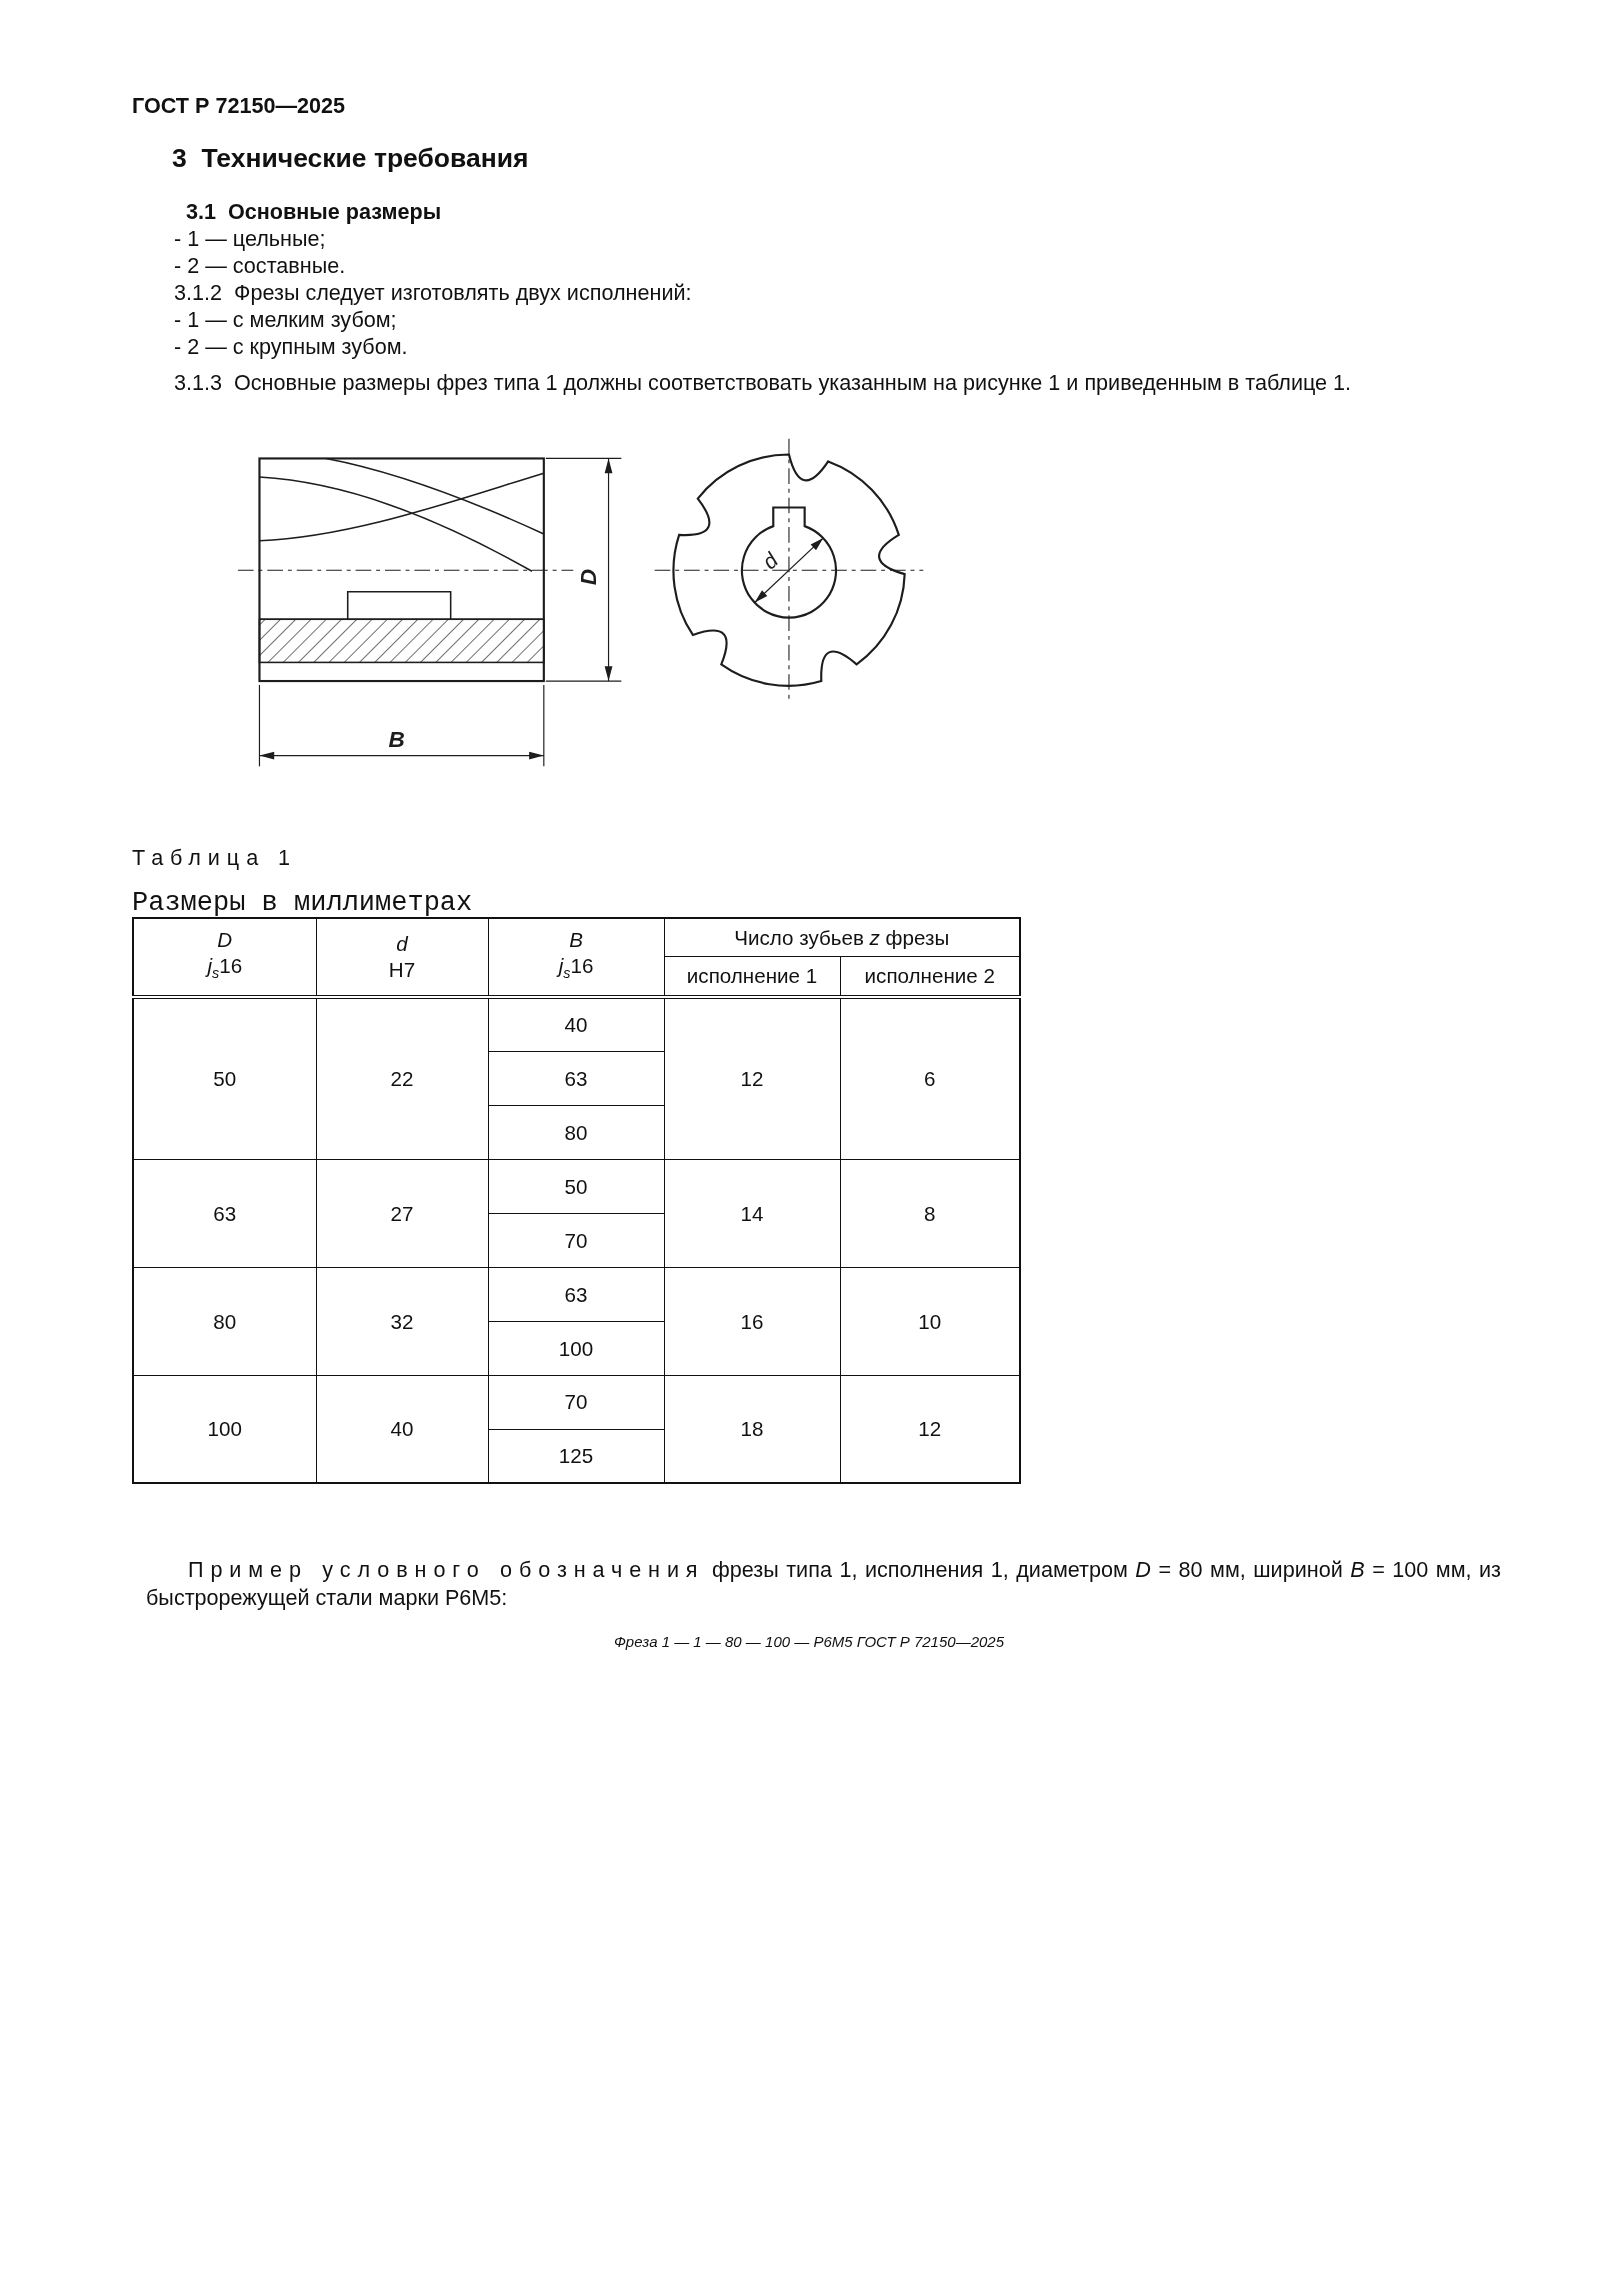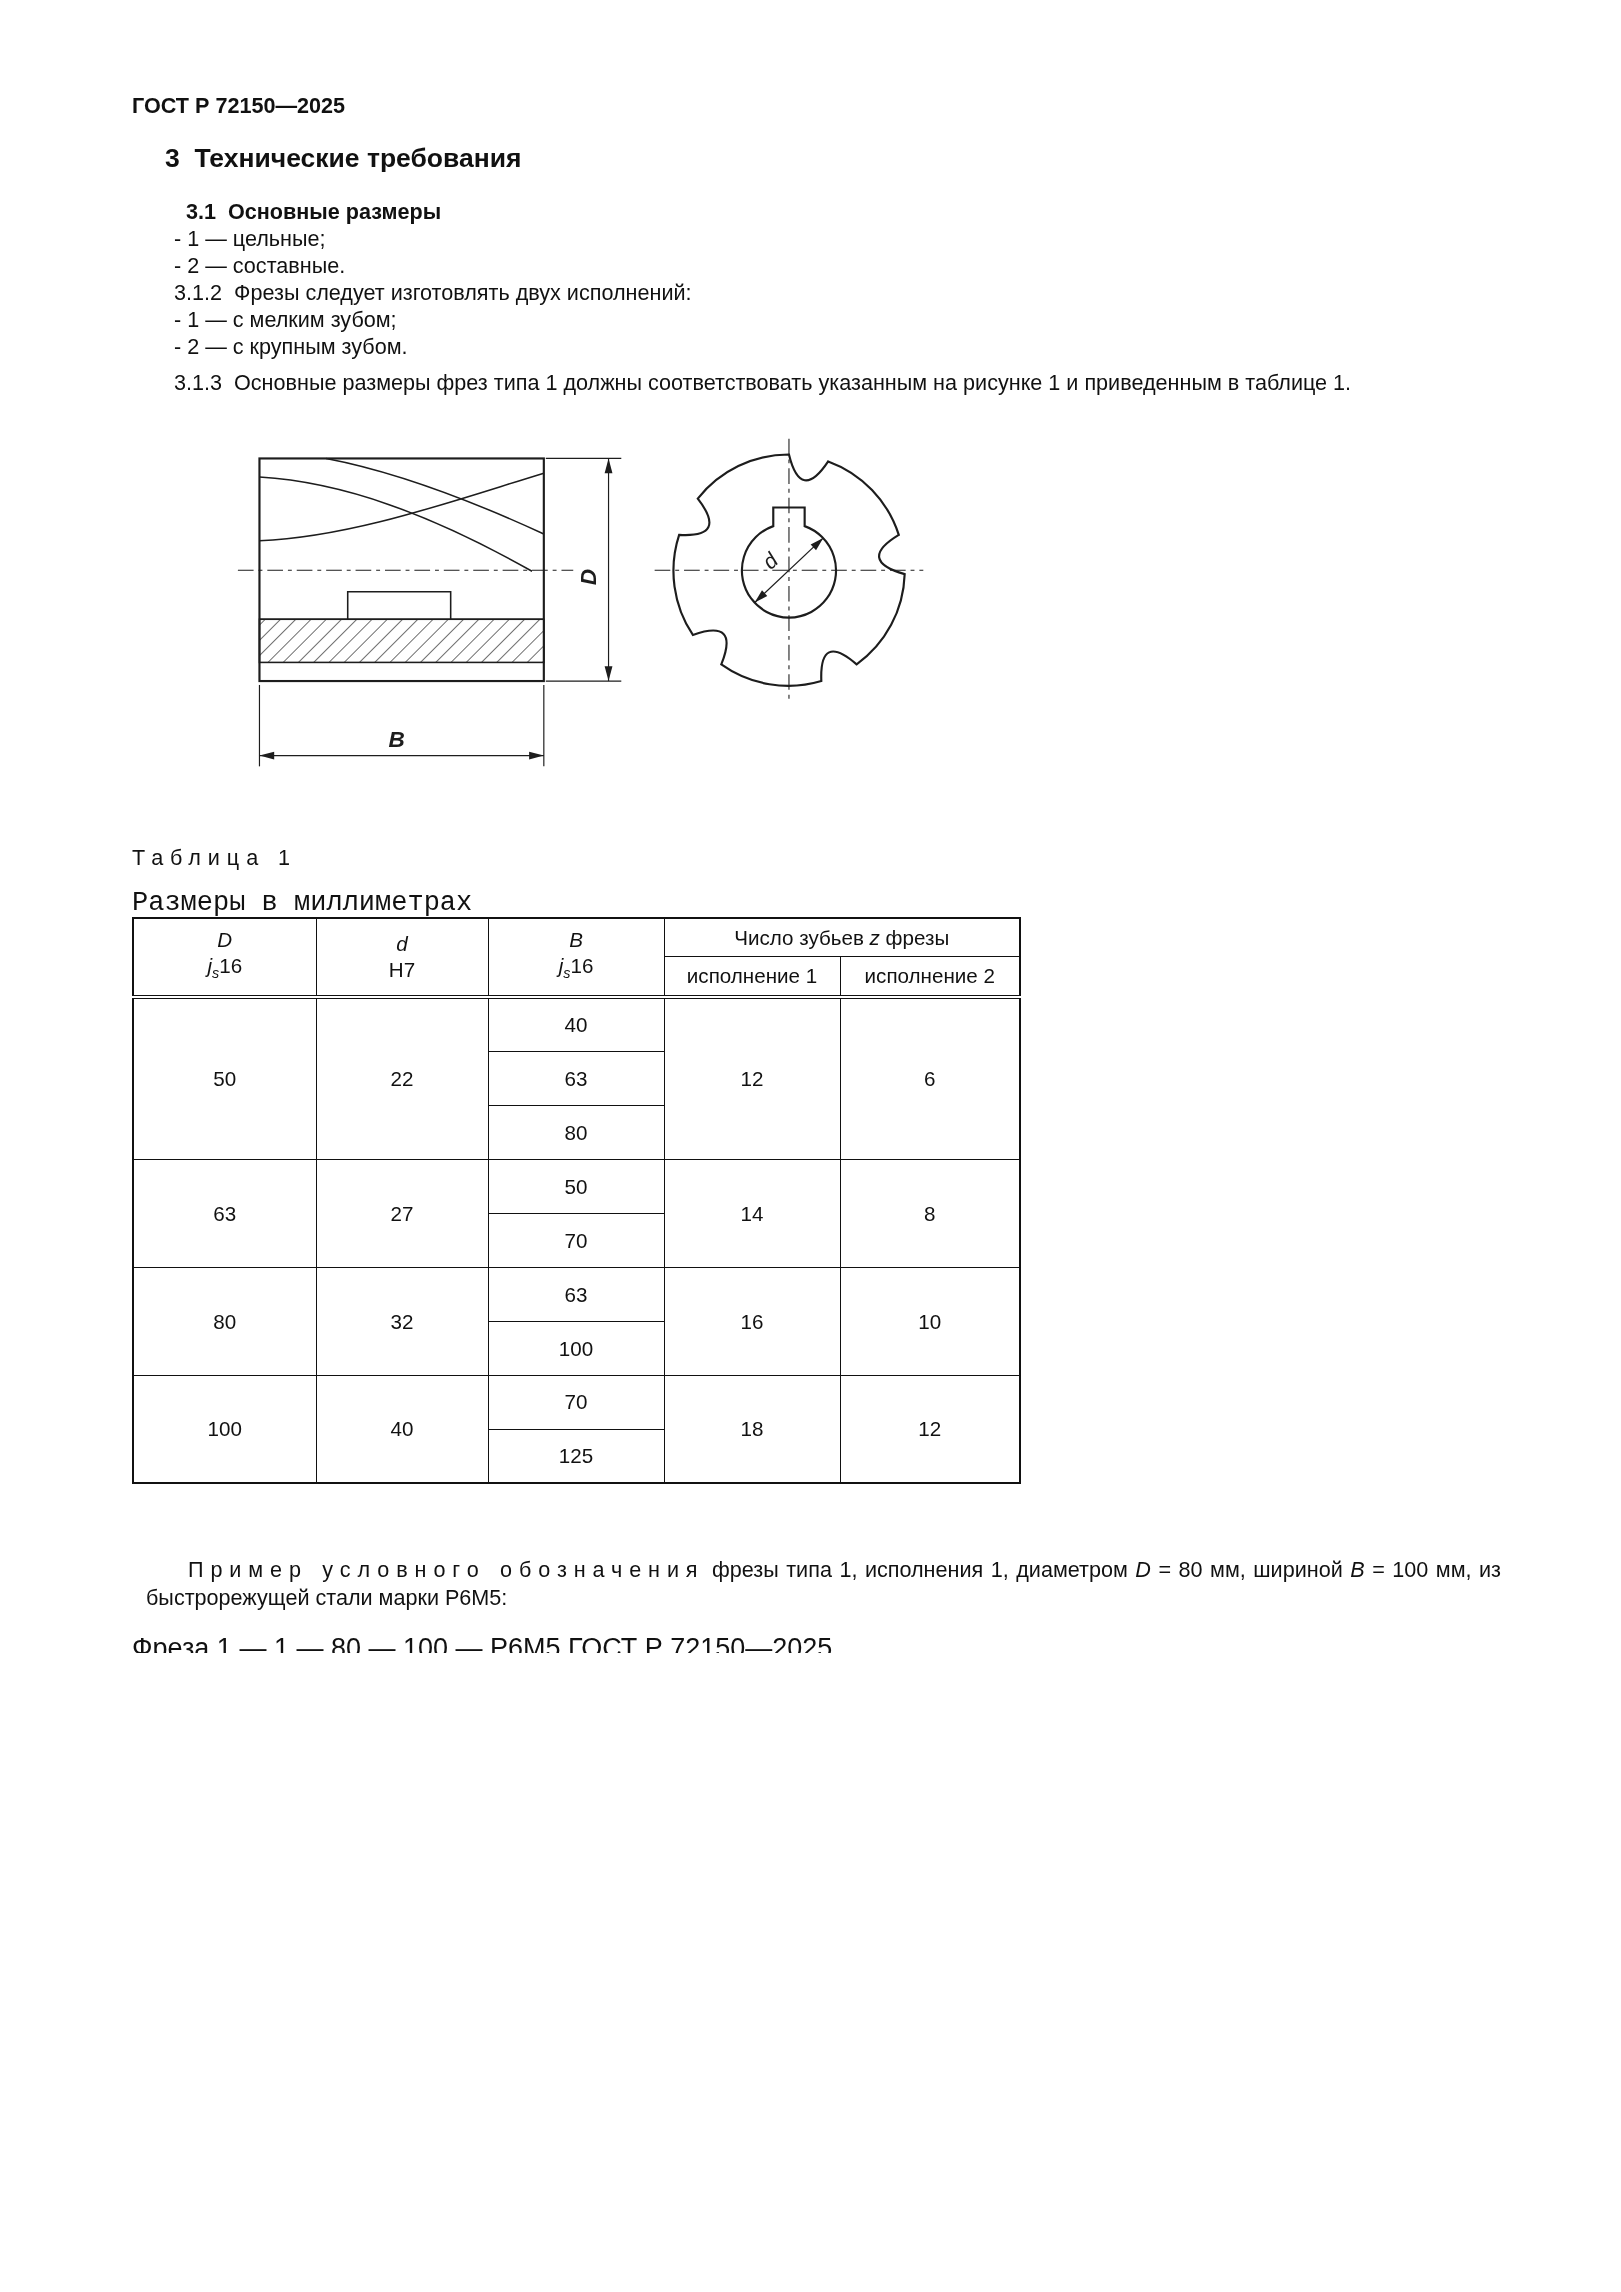--- a/index.html
+++ b/index.html
@@ -5,21 +5,21 @@
   html,body{margin:0;padding:0;background:#ffffff;}
   .page{
     position:relative;
     width:1621px;height:1653px;
     background:#ffffff;color:#111;
     font-family:"Liberation Sans", sans-serif;
     overflow:hidden;
   }
   .abs{position:absolute;}
   .doc-code{left:132px;top:93px;font-size:21.6px;font-weight:bold;}
-  .h1{left:165px;top:143px;font-size:26.5px;font-weight:bold;white-space:pre-wrap;}
+  .h1{left:172px;top:143px;font-size:26.5px;font-weight:bold;white-space:pre-wrap;}
   .h2{left:186px;top:199px;font-size:21.6px;font-weight:bold;white-space:pre-wrap;}
   .content{left:132px;top:225px;width:1355px;font-size:21.6px;line-height:27px;}
   .content p{margin:0;text-indent:42px;white-space:pre-wrap;}
   .content p.just{text-align:justify;margin-top:9px;}
   .fig-caption{left:225px;top:804px;width:725px;text-align:center;font-size:21.6px;}
   .tbl-title{left:132px;top:845px;font-size:21.6px;letter-spacing:0.32em;}
   .units-note{left:132px;top:888px;width:888px;font-size:27px;font-family:Liberation Mono, monospace;}
   .gost-table{
     left:132px;top:917px;
     border-collapse:collapse;table-layout:fixed;width:888px;
@@ -30,21 +30,21 @@
     text-align:center;vertical-align:middle;
     font-weight:normal;padding:13.7px 7.8px;line-height:25.5px;
   }
   .gost-table{border:2px solid #111;}
   .gost-table th{padding:5.9px 7.8px;}
   .gost-table th.dbl{border-bottom:4.9px double #111;}
   .it{font-style:italic;}
   sub{font-size:0.7em;}
   .example{left:146px;top:1556px;width:1355px;font-size:21.6px;line-height:28px;text-indent:42px;text-align:justify;margin:0;}
   .spaced{letter-spacing:0.32em;}
-  .designation{left:132px;top:1633px;width:872px;text-align:left;font-size:27px;}
+  .designation{left:132px;top:1633px;width:872px;text-align:right;font-style:italic;font-size:15px;}
   .page-num{left:132px;top:1858px;font-size:21.6px;}
   svg text{font-family:"Liberation Sans", sans-serif;}
 </style>
 </head>
 <body>
 
 <div class="page">
 
   <div class="abs doc-code">ГОСТ Р 72150—2025</div>
 

